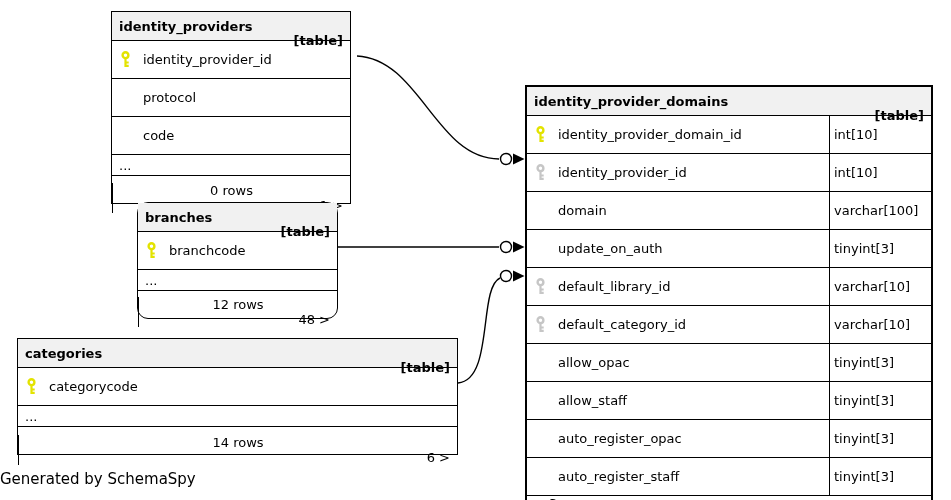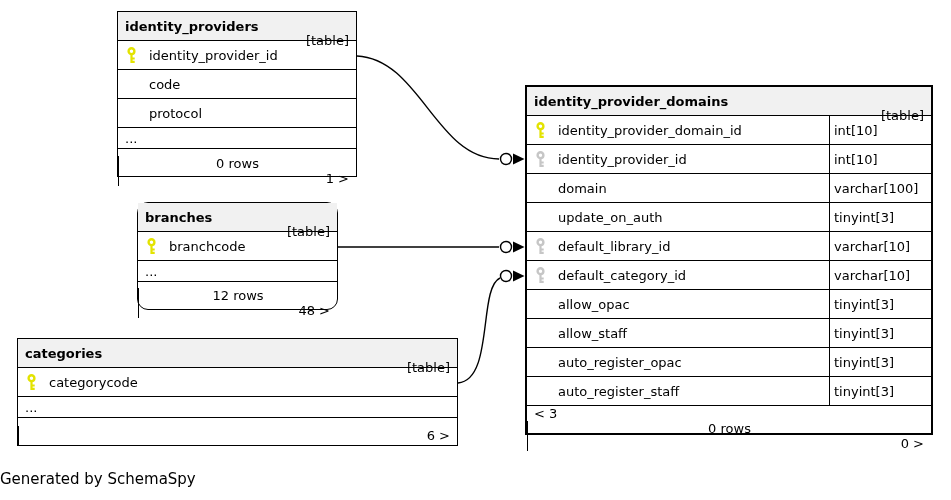--- a/index.html
+++ b/index.html
@@ -13,23 +13,23 @@
   svg.relations { position:absolute; left:0; top:0; z-index:1; }
 
   .tbl { position:absolute; background:#fff; border:1.5px solid #000; z-index:2; }
   .tbl.focus { border-width:2.5px; }
 
   .thead {
     height:29px; background:#f1f1f1; border-bottom:1.3px solid #000;
     display:flex; align-items:center; justify-content:space-between; padding:0 7px;
   }
   .thead .tname { font-weight:bold; }
-  .thead .badge { font-weight:normal;margin-top:28px; }
-
-  .row { height:29px; display:flex; align-items:center; border-bottom:1.3px solid #000; background:#fff; }
+  .thead .badge { font-weight:bold;margin-top:28px; }
+
+  .row { height:38px; display:flex; align-items:center; border-bottom:1.3px solid #000; background:#fff; }
   .keyslot { width:31px; flex:none; display:flex; align-items:center; padding-left:8px; }
   .colname { flex:1; white-space:nowrap; overflow:hidden; }
   .coltype {
     width:102px; flex:none; align-self:stretch; border-left:1.3px solid #000;
     display:flex; align-items:center; padding-left:4px; white-space:nowrap;
   }
   .dots { height:21px; display:flex; align-items:center; padding-left:7px; border-bottom:1.3px solid #000; }
 
   .tfoot { height:27px; display:flex; align-items:stretch;flex-direction:column; }
   .fcell { display:flex; align-items:center; justify-content:center; white-space:nowrap; }
@@ -55,41 +55,41 @@
       <circle cx="506" cy="247" r="5.5"></circle>
       <circle cx="506" cy="276" r="5.5"></circle>
     </g>
     <g fill="#000" stroke="none">
       <polygon points="513,153.5 524.5,159 513,164.5"></polygon>
       <polygon points="513,241.5 524.5,247 513,252.5"></polygon>
       <polygon points="513,270.5 524.5,276 513,281.5"></polygon>
     </g>
   </svg>
 
-  <div class="tbl" style="left:117px; top:11px; width:240px;">
+  <div class="tbl" style="left:111px; top:11px; width:240px;">
     <div class="thead">
       <span class="tname">identity_providers</span>
       <span class="badge">[table]</span>
     </div>
     <div class="row">
       <span class="keyslot">
         <svg width="11" height="17" viewBox="0 0 11 17">
             <circle cx="5.5" cy="4.2" r="2.9" fill="none" stroke="#e3e300" stroke-width="2.4"></circle>
             <path d="M5.5 7.2 V16 M5.5 11.5 h3.2 M5.5 14.8 h3.2" stroke="#e3e300" stroke-width="2.2" fill="none"></path>
           </svg>
       </span>
       <span class="colname">identity_provider_id</span>
     </div>
     <div class="row">
       <span class="keyslot"></span>
+      <span class="colname">protocol</span>
+    </div>
+    <div class="row">
+      <span class="keyslot"></span>
       <span class="colname">code</span>
-    </div>
-    <div class="row">
-      <span class="keyslot"></span>
-      <span class="colname">protocol</span>
     </div>
     <div class="dots">...</div>
     <div class="tfoot">
       <span class="fcell fleft" style="flex:0 0 26%;"></span>
       <span class="fcell" style="flex:0 0 44%;">0 rows</span>
       <span class="fcell fright" style="flex:1;">1 &gt;</span>
     </div>
   </div>
 
   <div class="tbl" style="left:137px; top:202px; width:201px;border-radius:11px;">
@@ -124,20 +124,21 @@
         <svg width="11" height="17" viewBox="0 0 11 17">
             <circle cx="5.5" cy="4.2" r="2.9" fill="none" stroke="#e3e300" stroke-width="2.4"></circle>
             <path d="M5.5 7.2 V16 M5.5 11.5 h3.2 M5.5 14.8 h3.2" stroke="#e3e300" stroke-width="2.2" fill="none"></path>
           </svg>
       </span>
       <span class="colname">categorycode</span>
     </div>
     <div class="dots">...</div>
     <div class="tfoot">
       <span class="fcell fleft" style="flex:0 0 28.5%;"></span>
+      <span class="fcell" style="flex:0 0 39%;">14 rows</span>
       <span class="fcell fright" style="flex:1;">6 &gt;</span>
     </div>
   </div>
 
   <div class="tbl focus" style="left:525px; top:85px; width:408px;">
     <div class="thead">
       <span class="tname">identity_provider_domains</span>
       <span class="badge">[table]</span>
     </div>
 

